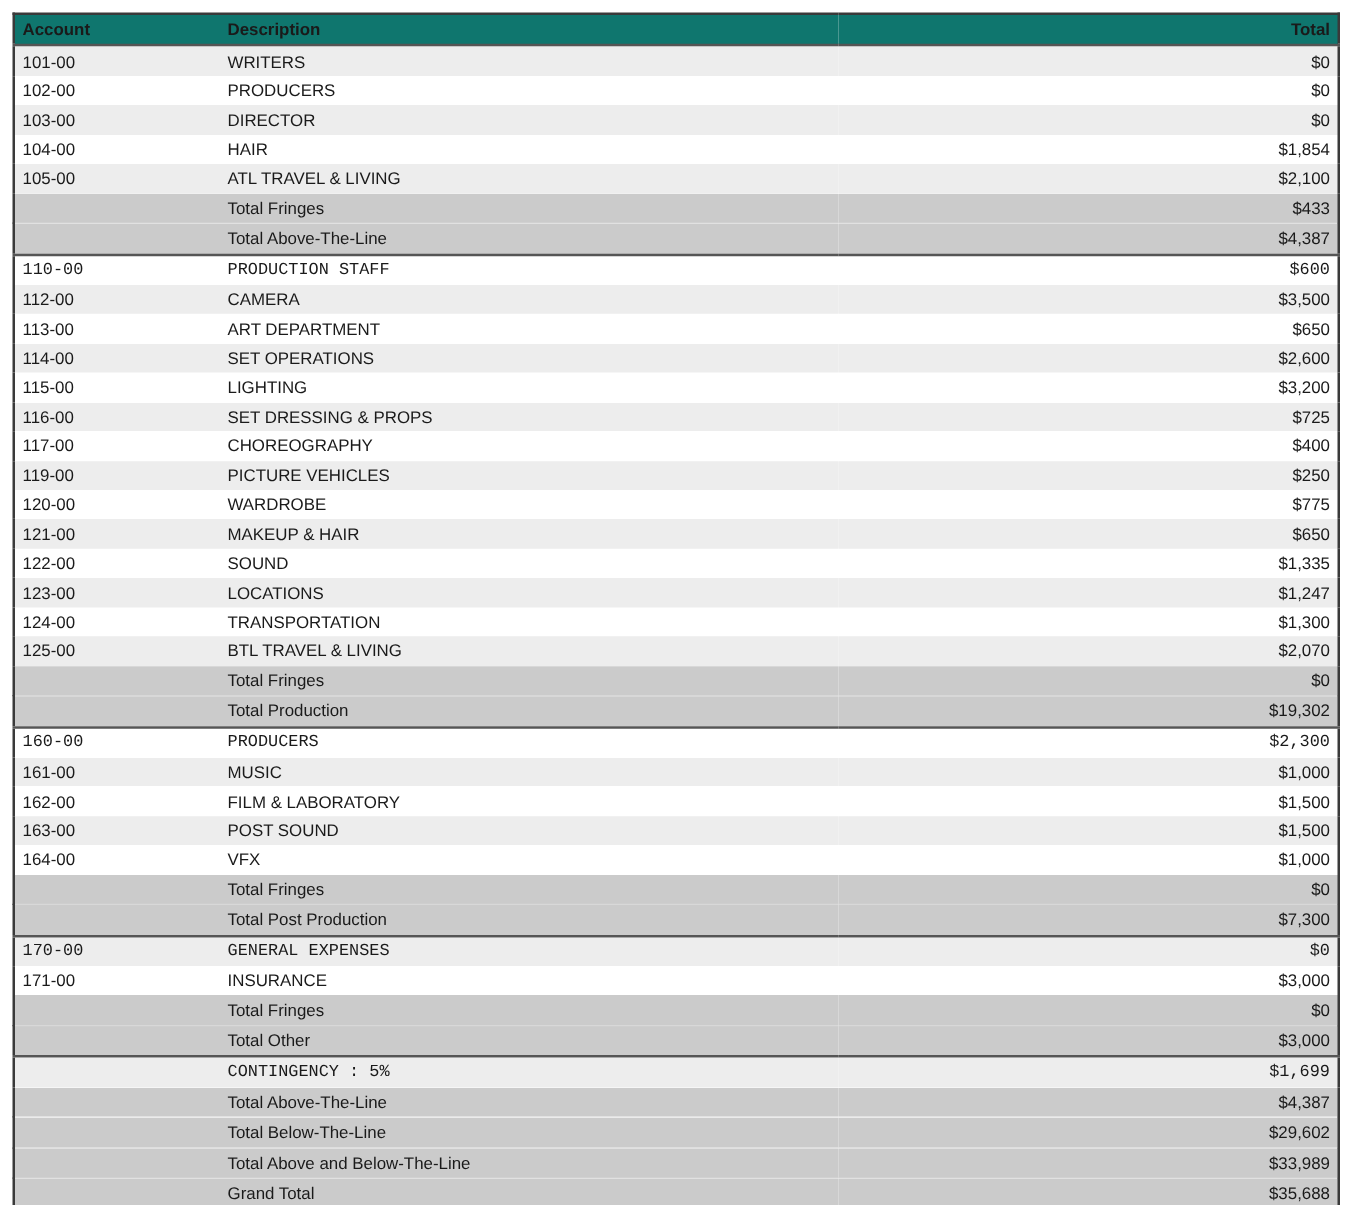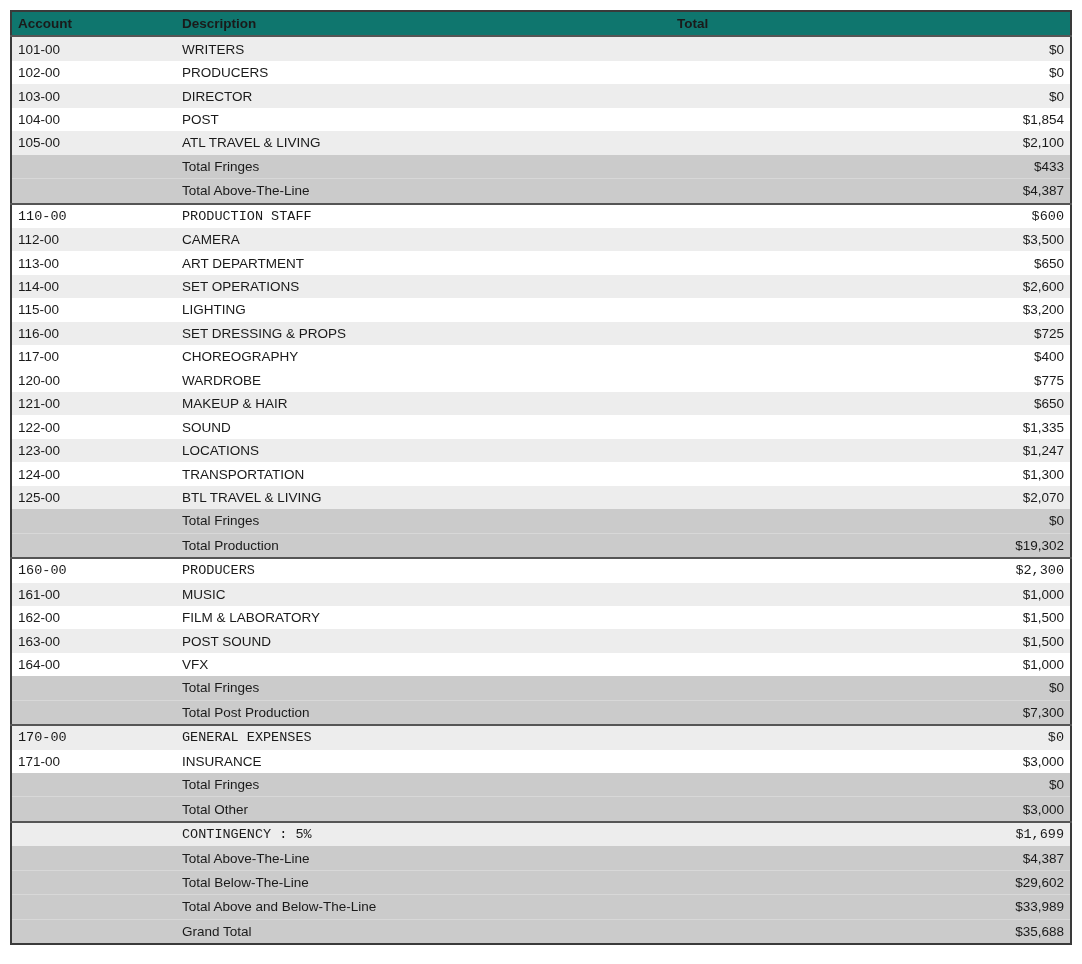--- a/index.html
+++ b/index.html
@@ -33,21 +33,21 @@
     white-space:nowrap;
     overflow:hidden;
     vertical-align:middle;
   }
   thead th{
     text-align:left;
     font-weight:700;
     background:#0f766e;
     border-bottom:2px solid var(--border-section);
   }
-  thead th.col-total{text-align:left;}
+  thead th.col-total{text-align:right;}
   td.total-cell{text-align:right;}
   tr.stripe td{background:var(--stripe);margin-top:22px;}
   tr.total td{background:var(--total-bg);font-weight:400;}
   tr.total + tr.total td{border-top:1px solid #d8d8d8;}
   tr.section-start td{border-top:2px solid var(--border-section);font-family:Liberation Mono, monospace;}
 </style>
 </head>
 <body>
 
 <div class="page">
@@ -75,21 +75,21 @@
           <td class="description-cell">PRODUCERS</td>
           <td class="total-cell">$0</td>
         </tr>
         <tr class="stripe">
           <td class="account-cell">103-00</td>
           <td class="description-cell">DIRECTOR</td>
           <td class="total-cell">$0</td>
         </tr>
         <tr>
           <td class="account-cell">104-00</td>
-          <td class="description-cell">POST</td>
+          <td class="description-cell">HAIR</td>
           <td class="total-cell">$1,854</td>
         </tr>
         <tr class="stripe">
           <td class="account-cell">105-00</td>
           <td class="description-cell">ATL TRAVEL &amp; LIVING</td>
           <td class="total-cell">$2,100</td>
         </tr>
         <tr class="total">
           <td class="account-cell"></td>
           <td class="description-cell">Total Fringes</td>
@@ -127,20 +127,25 @@
         </tr>
         <tr class="stripe">
           <td class="account-cell">116-00</td>
           <td class="description-cell">SET DRESSING &amp; PROPS</td>
           <td class="total-cell">$725</td>
         </tr>
         <tr>
           <td class="account-cell">117-00</td>
           <td class="description-cell">CHOREOGRAPHY</td>
           <td class="total-cell">$400</td>
+        </tr>
+        <tr class="stripe">
+          <td class="account-cell">119-00</td>
+          <td class="description-cell">PICTURE VEHICLES</td>
+          <td class="total-cell">$250</td>
         </tr>
         <tr>
           <td class="account-cell">120-00</td>
           <td class="description-cell">WARDROBE</td>
           <td class="total-cell">$775</td>
         </tr>
         <tr class="stripe">
           <td class="account-cell">121-00</td>
           <td class="description-cell">MAKEUP &amp; HAIR</td>
           <td class="total-cell">$650</td>

